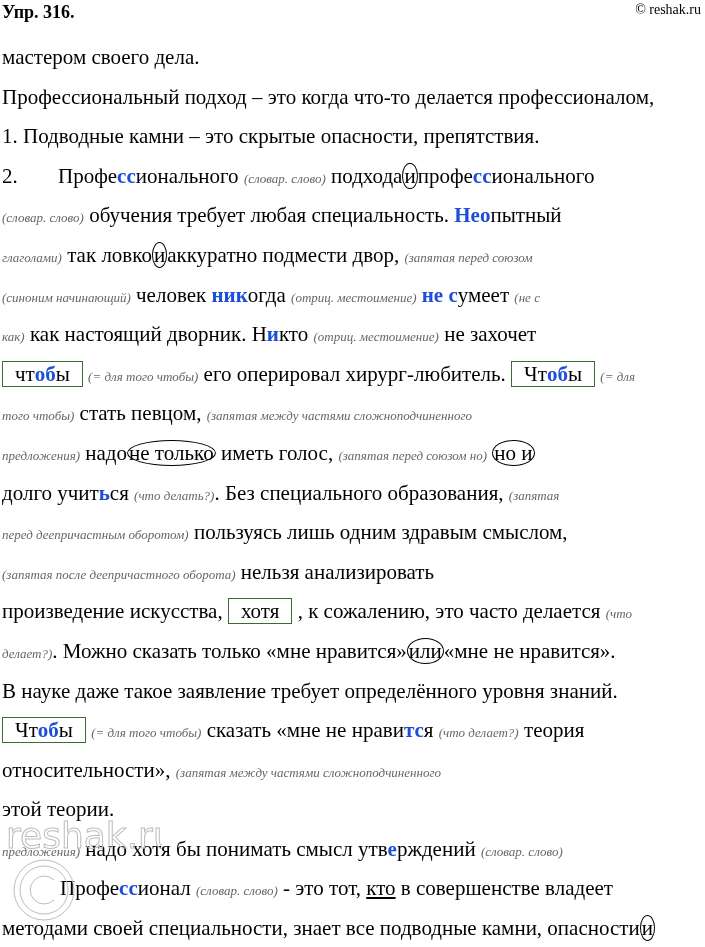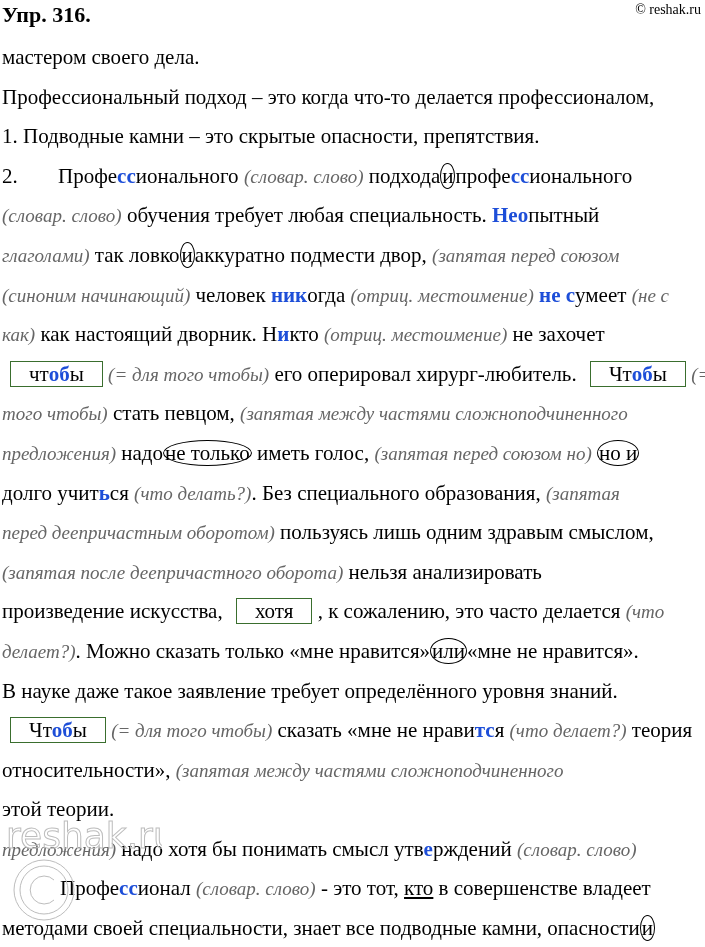--- a/index.html
+++ b/index.html
@@ -2,27 +2,27 @@
 <html><head>
 <meta charset="utf-8">
 <style>
   html, body { margin: 0; padding: 0; background: #ffffff; }
   body {
     width: 705px; height: 947px; overflow: hidden; position: relative;
     font-family: "Liberation Serif", "DejaVu Serif", serif;
     color: #000000; font-size: 21px;
   }
   .header { position: absolute; top: 0; left: 0; right: 0; height: 34px; }
-  .title { position: absolute; left: 2px; top: 2px; font-weight: bold; font-size: 22px; }
+  .title { position: absolute; left: 2px; top: 2px; font-weight: bold; font-size: 18px; }
   .copyright { position: absolute; right: 4px; top: 2px; font-size: 14px; }
   .doc { position: absolute; left: 2px; top: 38px; width: 700px; }
   .line { height: 39.6px; line-height: 39.6px; white-space: nowrap; }
-  .note { font-style: italic; color: #666666; font-size: 19px; }
+  .note { font-style: italic; color: #666666; font-size: 13px; }
   .g { color: #1d4ed8; font-weight: bold; }
-  .box { border: 1.5px solid #3a6e2e; padding: 0 18px; margin-left: 8px; }
+  .box { border: 1.5px solid #3a6e2e; padding: 0 12px; }
   .circ { border: 1.5px solid #000; border-radius: 50%; padding: 0 1px; }
   .ul { text-decoration: underline; }
   .indent-num { display: inline-block; width: 56px; }
   .indent { display: inline-block; width: 58px; }
   .watermark {
     position: absolute; left: 2px; top: 820px; width: 160px; height: 127px;
     pointer-events: none;
   }
 </style>
 </head>

